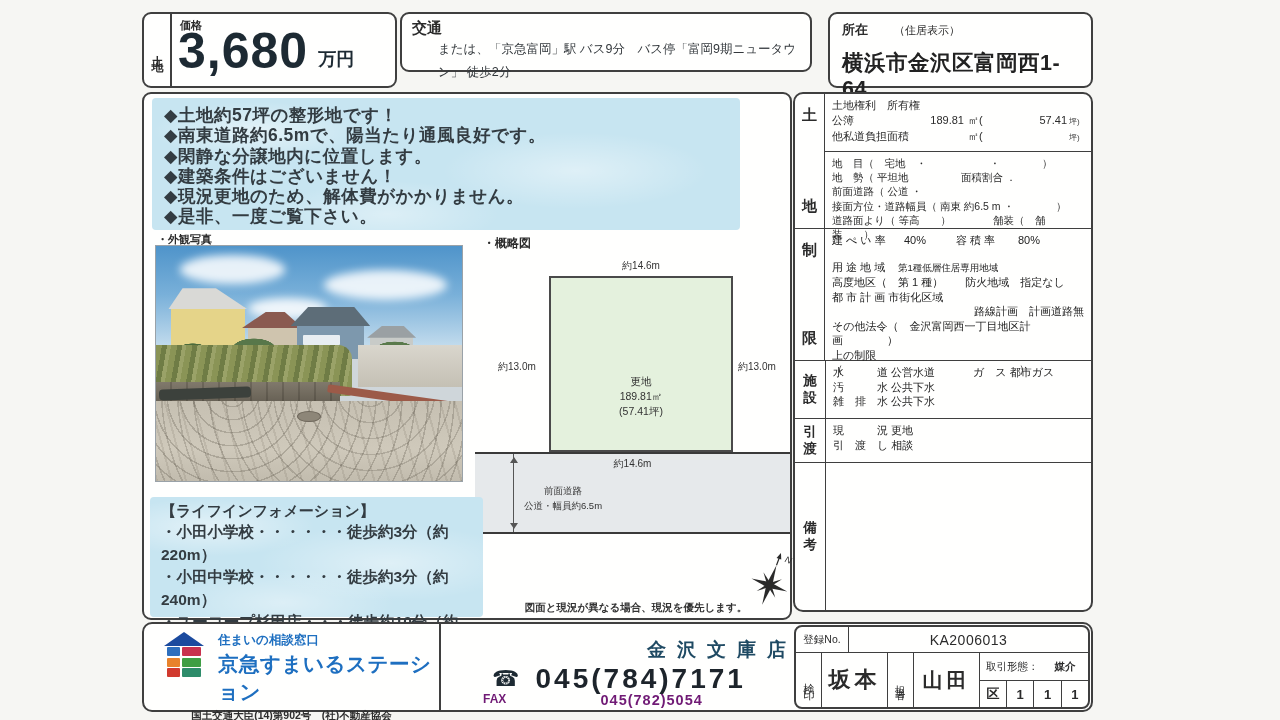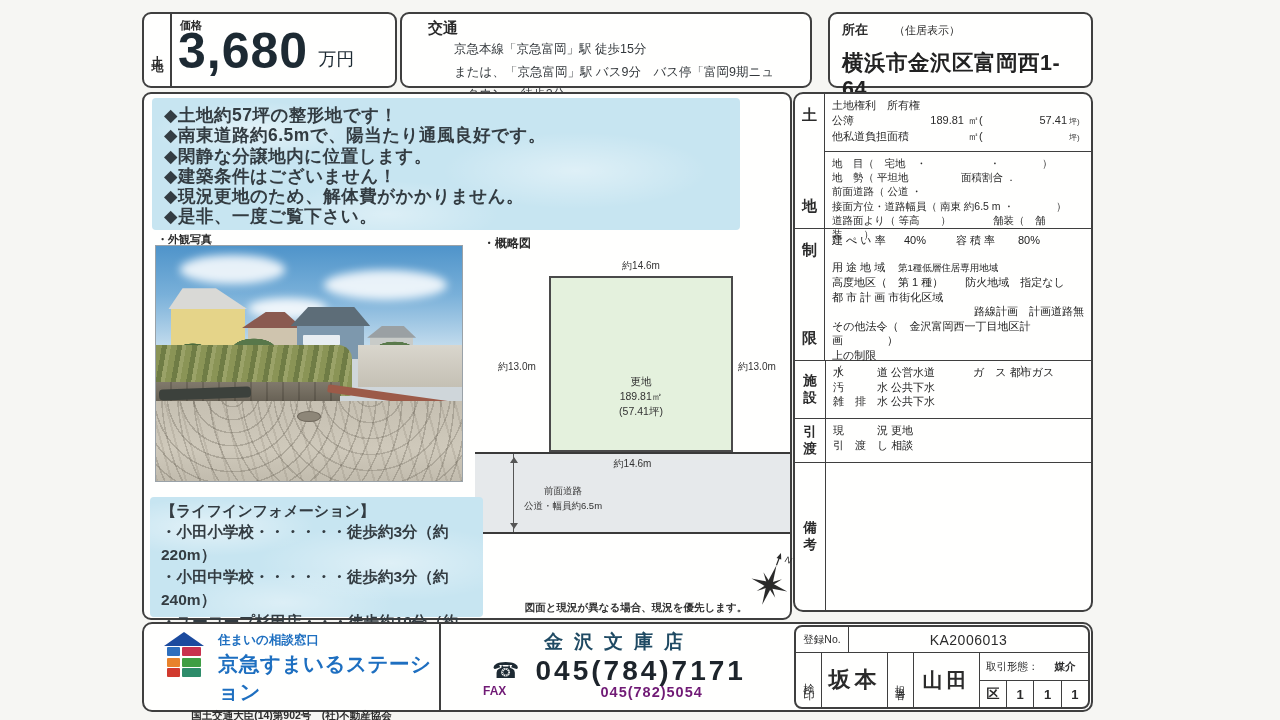--- a/index.html
+++ b/index.html
@@ -8,23 +8,23 @@
   .box{position:absolute;border:2px solid #3f3f3f;border-radius:9px;background:#fffffe;box-sizing:border-box;}
 
   
   #price-box{left:142px;top:12px;width:255px;height:76px;}
   #cat-cell{position:absolute;left:0;top:0;bottom:0;width:26px;border-right:2px solid #3f3f3f;
             display:flex;align-items:center;justify-content:center;writing-mode:vertical-rl;
             font-size:12px;font-weight:bold;letter-spacing:5px;}
   #price-label{position:absolute;left:36px;top:4px;font-size:11px;font-weight:bold;}
   #price-row{position:absolute;left:34px;top:12px;display:flex;align-items:flex-end;}
   #price-value{font-size:50px;font-weight:bold;line-height:1;color:#1d2a33;letter-spacing:1px;}
-  #price-unit{font-size:18px;font-weight:normal;margin-left:10px;margin-bottom:5px;color:#1d2a33;}
-
-  #access-box{left:400px;top:12px;width:412px;height:76px;padding:5px 26px;}
+  #price-unit{font-size:18px;font-weight:bold;margin-left:10px;margin-bottom:5px;color:#1d2a33;}
+
+  #access-box{left:400px;top:12px;width:412px;height:60px;padding:5px 10px;}
   #access-label{font-size:15px;font-weight:bold;}
   #access-lines{margin-left:26px;font-size:12.5px;line-height:1.8;font-weight:500;color:#33383c;}
 
   #location-box{left:828px;top:12px;width:265px;height:76px;padding:7px 12px;}
   .loc-head{display:flex;gap:26px;align-items:baseline;}
   #location-label{font-size:13px;font-weight:bold;}
   #location-sublabel{font-size:11px;}
   #location-value{font-size:21.5px;font-weight:600;margin-top:9px;letter-spacing:.5px;color:#222;}
 
   
@@ -131,21 +131,21 @@
   #house-icon{position:relative;width:46px;height:44px;flex:0 0 auto;}
   #house-icon .roof{width:0;height:0;border-left:20px solid transparent;border-right:20px solid transparent;
        border-bottom:14px solid #1b4a9e;margin-left:2px;}
   #house-icon .body{display:grid;grid-template-columns:13px 19px;grid-auto-rows:9px;gap:1.5px;margin-left:5px;margin-top:1px;}
   .sq{border-radius:1px;}
   .logo-txt{margin-left:10px;}
   #brand-tagline{font-size:12.5px;font-weight:bold;color:#1e6fc0;}
   #brand-name{font-size:20.5px;font-weight:bold;color:#1e6fc0;letter-spacing:.5px;margin-top:1px;}
   #license1{text-align:center;font-size:10.5px;font-weight:600;margin-top:3px;color:#2e2e2e;}
 
-  #store-sec{position:absolute;left:297px;top:0;width:356px;height:100%;text-align:center;}
+  #store-sec{position:absolute;left:297px;top:8px;width:356px;height:100%;text-align:right;}
   #store-name{font-size:19px;font-weight:bold;color:#1f4a63;letter-spacing:11px;margin-top:5px;}
   #store-addr{font-size:12.5px;font-weight:600;color:#2a3f4d;margin-top:1px;}
   #phone-row{display:flex;align-items:center;justify-content:center;gap:16px;margin-top:0;}
   #phone-icon{font-size:22px;color:#1d2a33;}
   #phone-number{font-size:28px;font-weight:bold;letter-spacing:3px;color:#1d242b;}
   #fax-row{display:flex;font-size:12px;font-weight:700;color:#701a75;margin-top:-3px;}
   #fax-label{margin-left:42px;}
   #fax-number{margin:0 auto;font-size:14.5px;letter-spacing:1px;}
 
   #b-right{position:absolute;right:1px;top:1px;bottom:1px;width:296px;border:2px solid #3f3f3f;
@@ -177,21 +177,20 @@
     <div id="price-label">価格</div>
     <div id="price-row">
       <span id="price-value">3,680</span>
       <span id="price-unit">万円</span>
     </div>
   </div>
 
   <div class="box" id="access-box">
     <div id="access-label">交通</div>
     <div id="access-lines">
-      <div>京急本線「京急富岡」駅 徒歩15分</div>
       <div>または、「京急富岡」駅 バス9分　バス停「富岡9期ニュータウン」 徒歩2分</div>
     </div>
   </div>
 
   <div class="box" id="location-box">
     <div class="loc-head">
       <span id="location-label">所在</span>
       <span id="location-sublabel">（住居表示）</span>
     </div>
     <div id="location-value">横浜市金沢区富岡西1-64</div>

